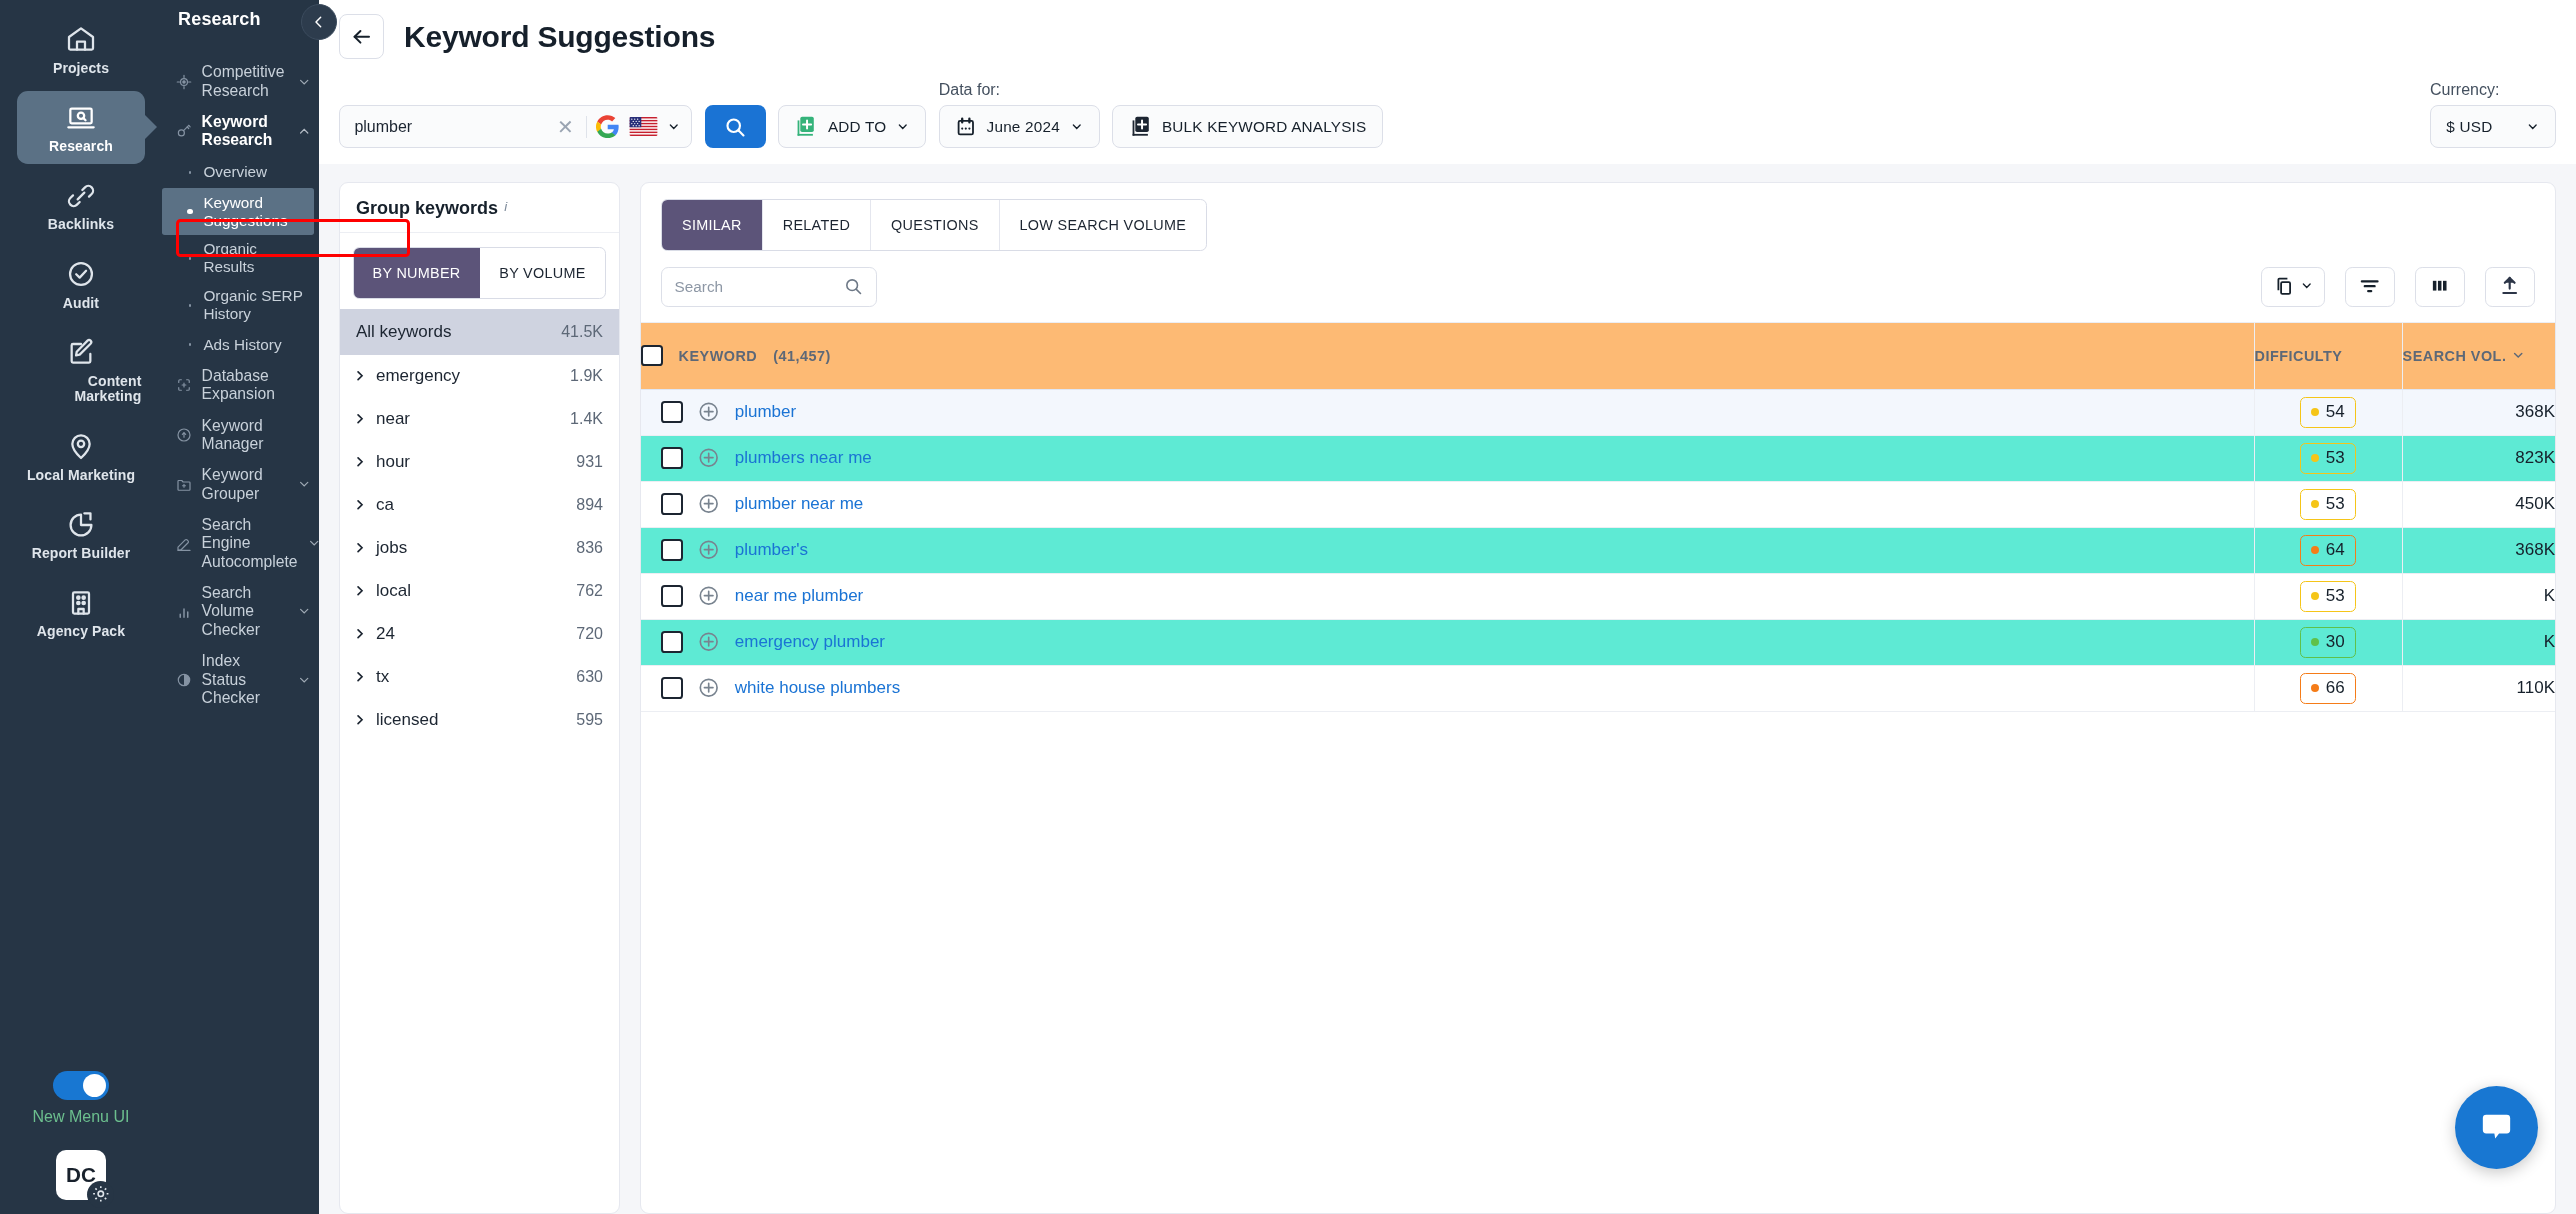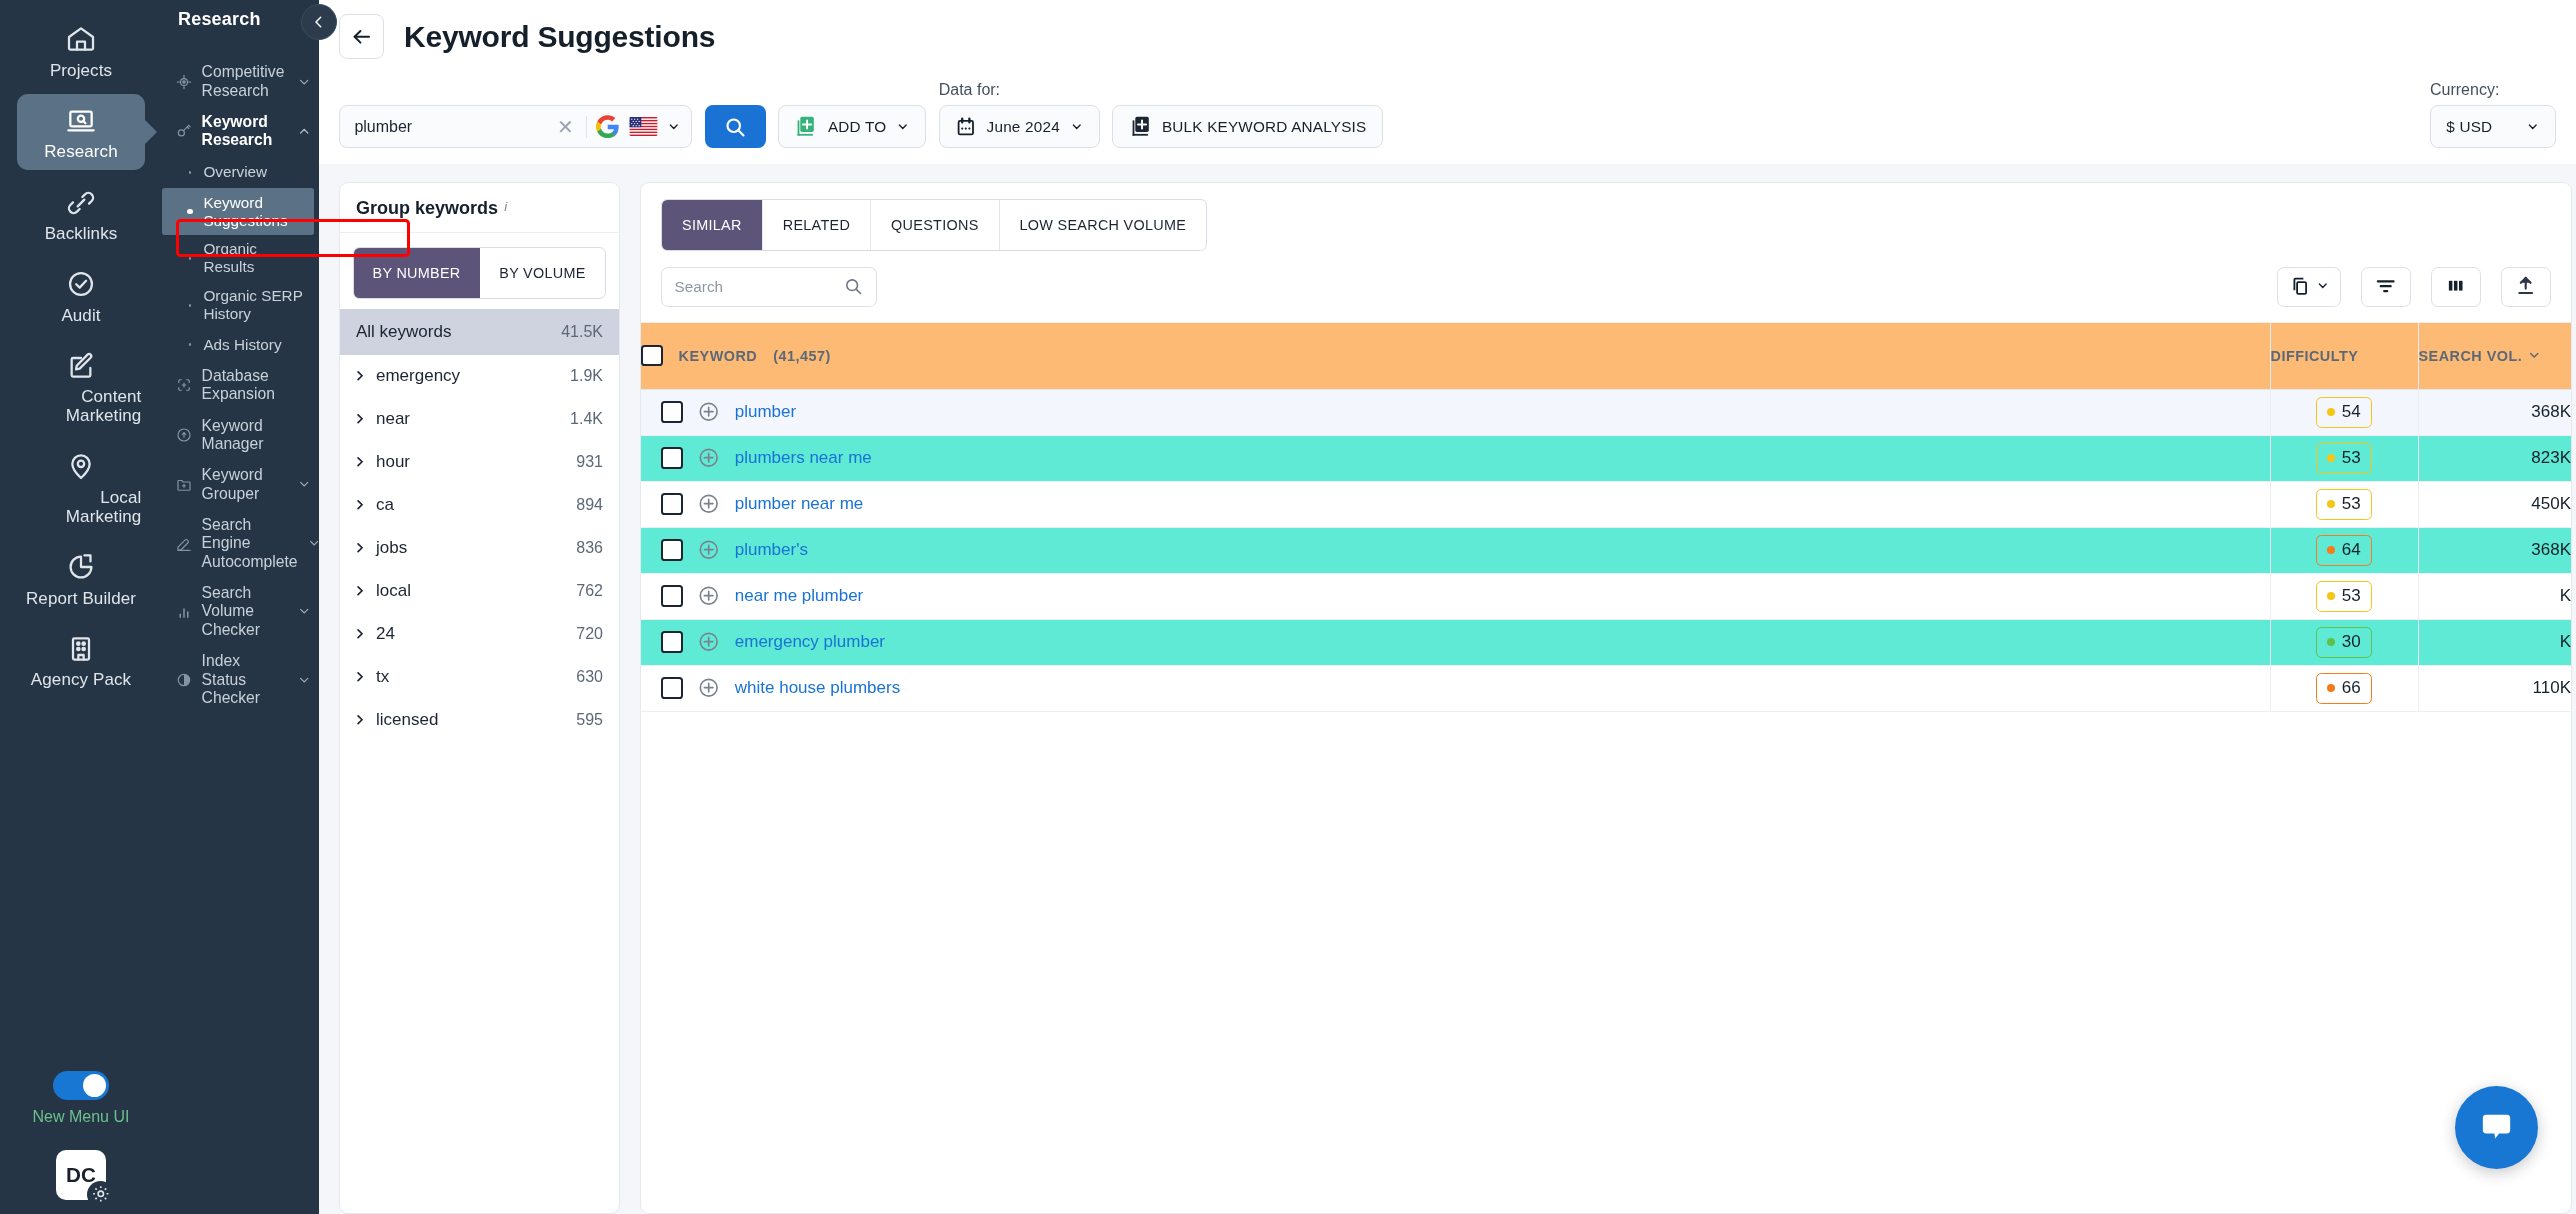--- a/index.html
+++ b/index.html
@@ -24,22 +24,23 @@
   .rail-item.active { background: #5b7185; }
   .rail-item.active::after {
     content: ""; position: absolute; right: -11.7px; top: 50%;
     transform: translateY(-50%);
     border-top: 12.6px solid transparent; border-bottom: 12.6px solid transparent;
     border-left: 12.6px solid #5b7185;
   }
   .rail-ico { width: 32px; height: 32px; display: block; }
   .rail-ico svg { width: 32px; height: 32px; display: block; }
   .rail-label {
-    color: #dfe5eb; font-size: 17px; line-height: 1.12; text-align: right;
+    color: #dfe5eb; font-size: 14px; line-height: 1.12; text-align: right;
     letter-spacing: 0.1px;
+    font-weight: bold;
   }
   .rail-item.active .rail-label { color: #fff; }
   .rail-spacer { flex: 1 1 auto; }
   .toggle-wrap { display:flex; flex-direction:column; align-items:center; gap:8px; margin-bottom: 23.4px;}
   .toggle {
     width: 56px; height: 29px; border-radius: 14.4px; background: #1877d2;
     position: relative; cursor: pointer;
   }
   .toggle .knob {
     position: absolute; right: 2.7px; top: 2.7px; width: 23.4px; height: 23.4px;
@@ -133,21 +134,21 @@
     height: 43px; border: 1.3px solid #dcdfe8; border-radius: 8px; background: #fafbfc;
     display: flex; align-items: center; gap: 10px; padding: 0 15.3px; cursor: pointer;
     font-size: 15.3px; color: #16202b; white-space: nowrap; letter-spacing: 0.2px;
   }
   .btn svg { display: block; }
   .field-group { display: flex; flex-direction: column; gap: 6.3px; }
   .field-label { font-size: 16px; color: #44505f; }
   .spacer { flex: 1 1 auto; }
 
   
-  .body-split { flex: 1 1 auto; display: flex; gap: 20px; padding: 18px 4px 0 20px; min-height: 0;}
+  .body-split { flex: 1 1 auto; display: flex; gap: 20px; padding: 18px 20px 0 20px; min-height: 0;}
 
   .group-panel {
     width: 281px; flex: 0 0 281px; background: #fff; border-radius: 9px;
     border: 0.9px solid #e6e8ef; display: flex; flex-direction: column; overflow: hidden;
   }
   .gp-head {
     padding: 14.4px 16px 13.5px; border-bottom: 0.9px solid #eceef3;
     display: flex; align-items: flex-start; gap: 6.3px;
   }
   .gp-title { font-size: 18px; font-weight: 700; color: #16202b; }

